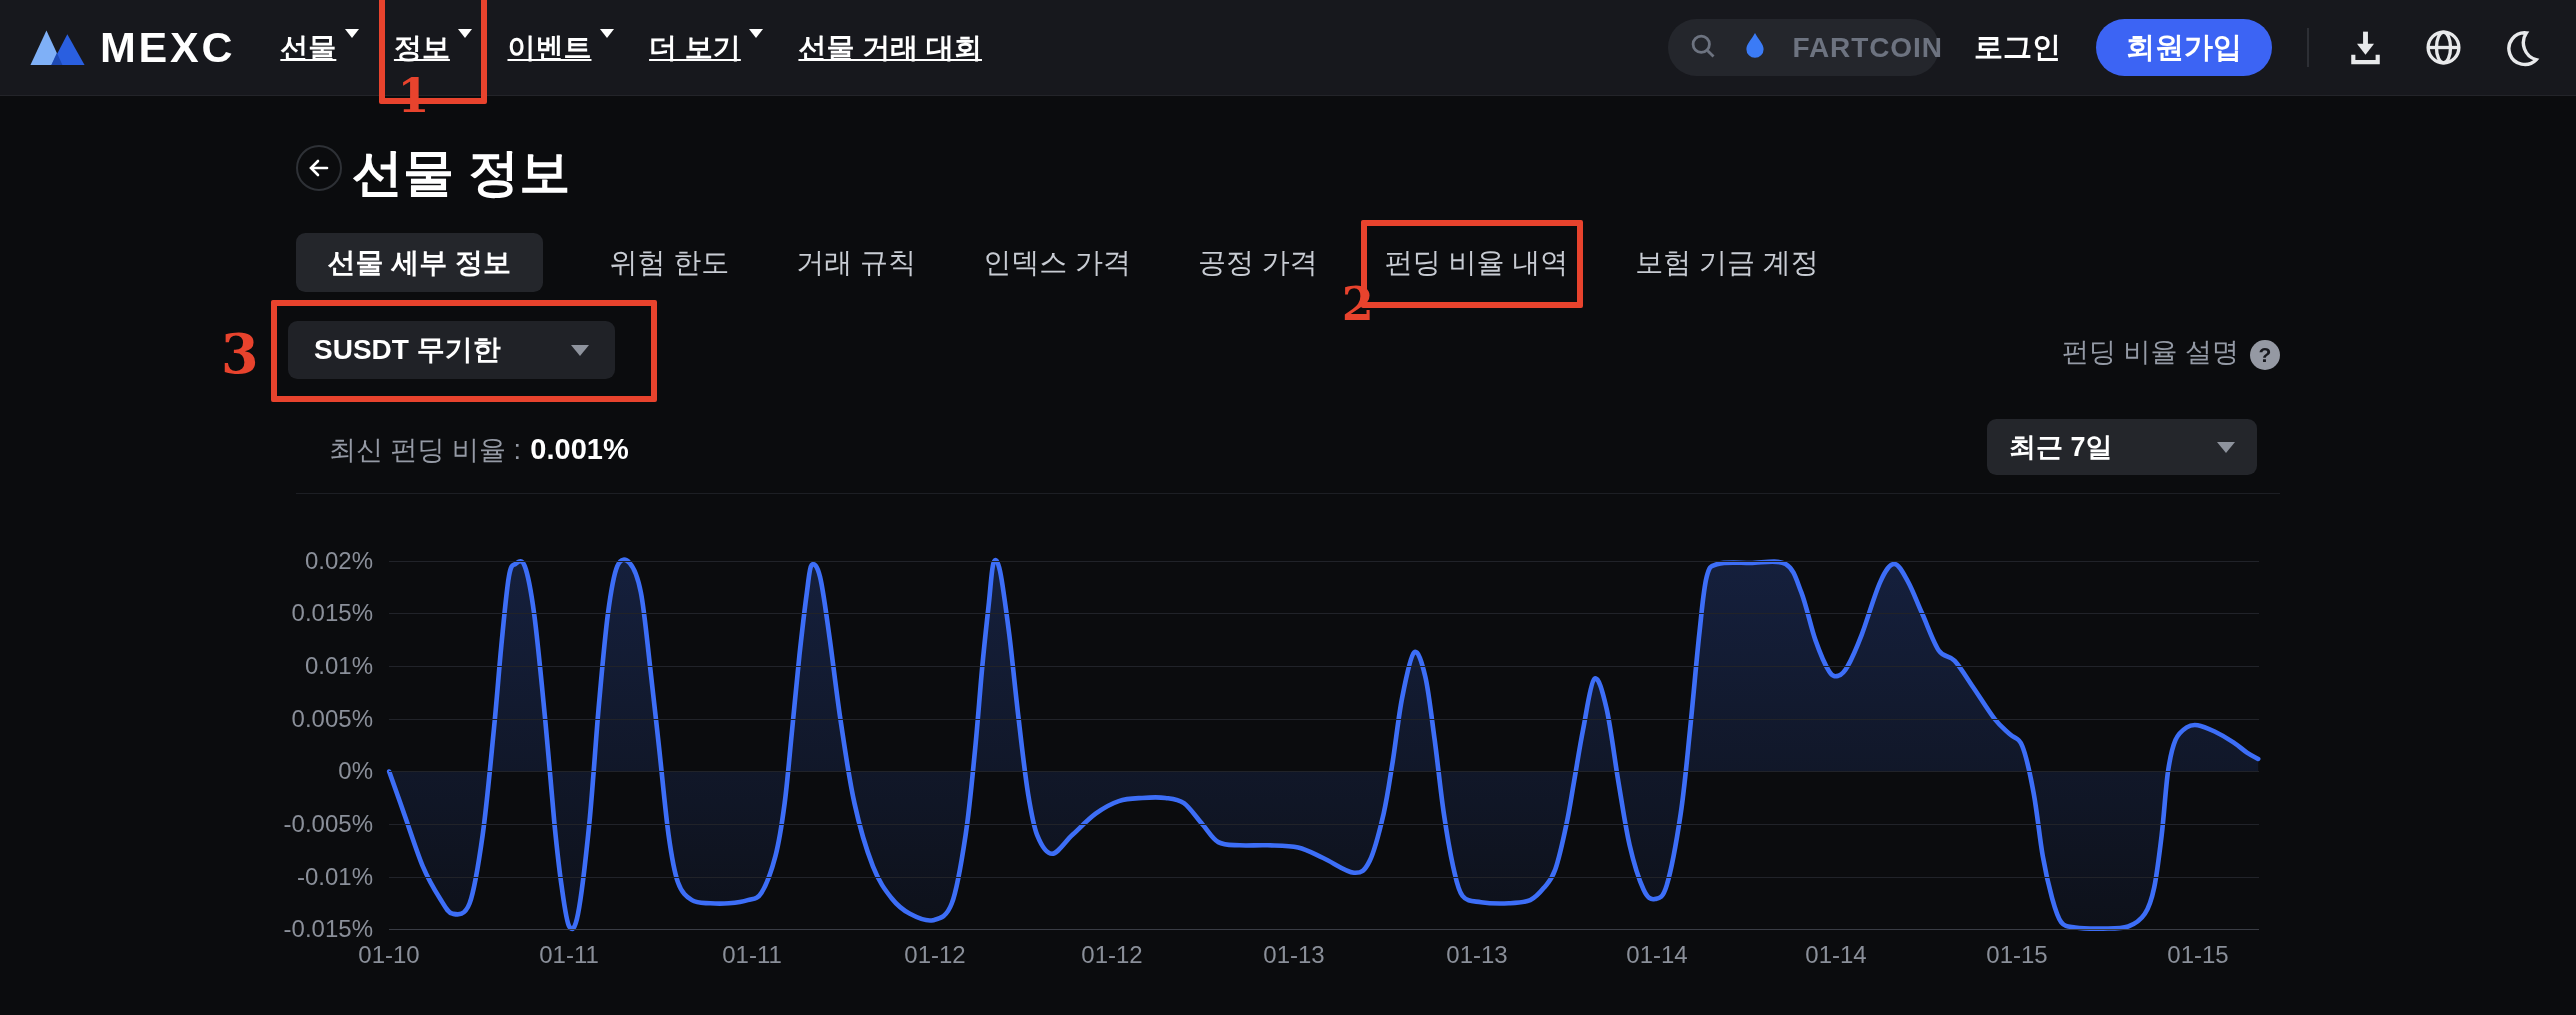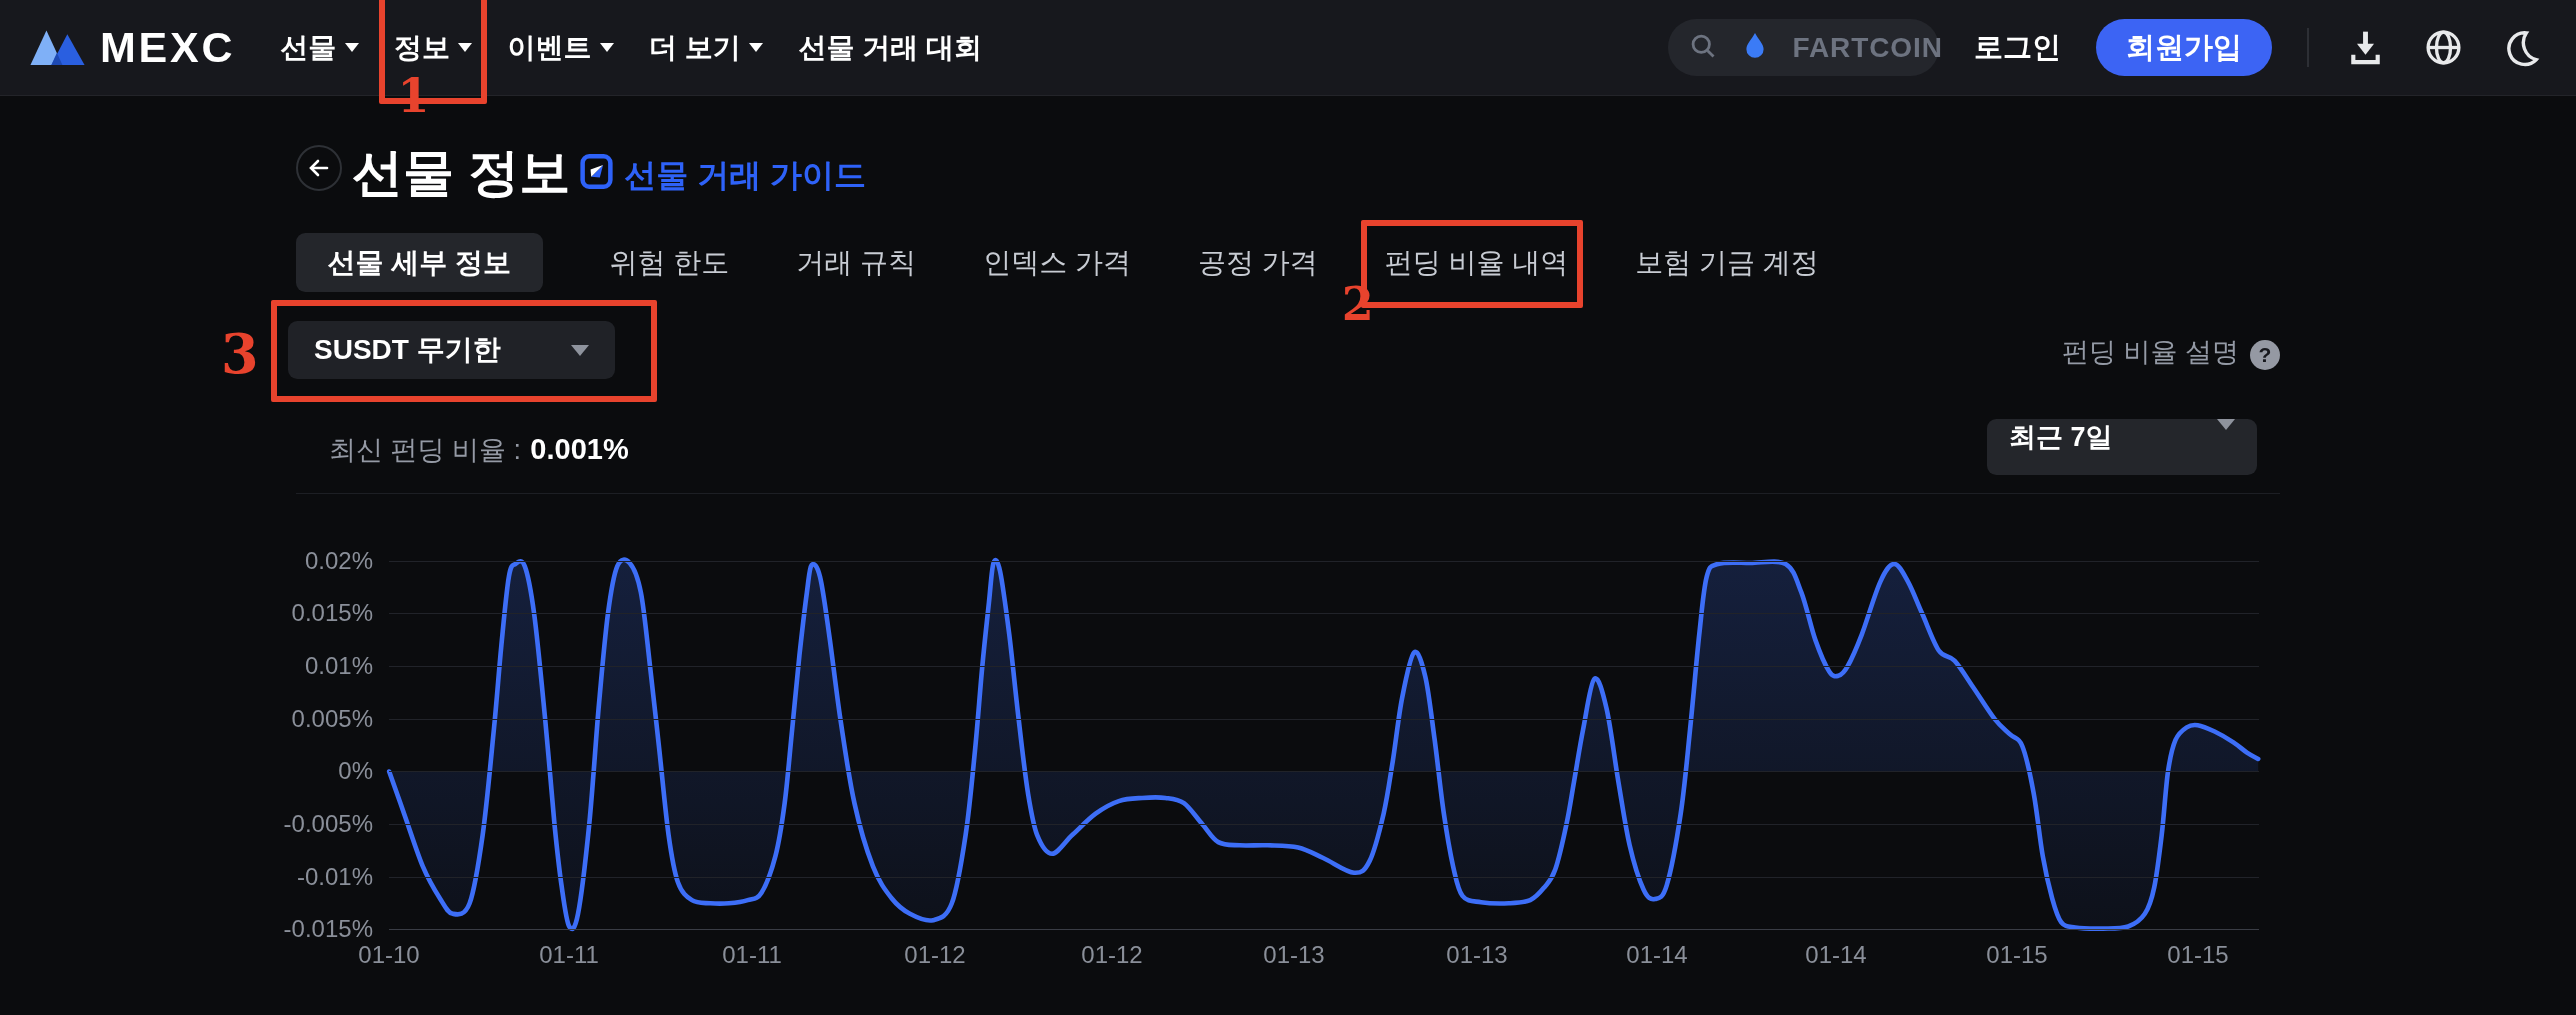--- a/index.html
+++ b/index.html
@@ -7,23 +7,23 @@
               font-family:"Liberation Sans", sans-serif; }
   #app { position:relative; width:2576px; height:1016px; background:#0b0c0e; }
 
   
   #topnav { position:absolute; left:0; top:0; width:2576px; height:96px;
             background:#17181d; border-bottom:0.9px solid #232429;
             display:flex; align-items:center; padding:0 33px 0 28px; z-index:5; }
   .logo-wrap { display:flex; align-items:center; gap:13px; }
   .logo-text { color:#ffffff; font-size:43px; font-weight:700; letter-spacing:2.8px; }
   #nav-menu { display:flex; align-items:center; gap:31.5px; margin-left:43px; }
-  .nav-item { position:relative; display:flex; align-items:center; gap:8.3px;
+  .nav-item { position:relative; display:flex; align-items:flex-start; gap:8.3px;
               color:#ffffff; font-size:28px; font-weight:700; cursor:pointer;
-              padding:9.3px 1.9px; white-space:nowrap; }
+              padding:9.3px 1.9px; white-space:nowrap;text-decoration:underline; }
   .caret-down { width:0; height:0; border-left:7.4px solid transparent;
                 border-right:7.4px solid transparent; border-top:9.3px solid #ffffff; }
   .nav-right { margin-left:auto; display:flex; align-items:center; gap:35px; }
   .search-pill { width:271px; height:57px; border-radius:29px; background:#24262c;
                  display:flex; align-items:center; gap:26px; padding:0 20.4px; cursor:pointer; }
   .search-text { color:#6d7380; font-size:28px; font-weight:700; letter-spacing:0.9px; }
   .login { color:#ffffff; font-size:29px; font-weight:700; cursor:pointer; }
   .signup { height:57px; border-radius:29px; background:#3c64f4; color:#fff;
             font-size:29px; font-weight:700; display:flex; align-items:center;
             padding:0 30px; cursor:pointer; border:none; }
@@ -68,21 +68,21 @@
                   align-items:flex-end; gap:11px; color:#949aa5; font-size:27px; }
   .help-circle { width:30px; height:30px; border-radius:50%; background:#9599a3;
                  color:#17181d; font-size:21px; font-weight:700; display:flex;
                  align-items:center; justify-content:center; cursor:pointer; }
   .latest-funding { position:absolute; left:329px; top:432px; display:flex;
                     align-items:baseline; gap:9.3px; }
   .latest-funding .lbl { color:#959aa5; font-size:27px; }
   .latest-funding .val { color:#ffffff; font-size:29px; font-weight:700; }
   .range-select { position:absolute; right:319px; top:419px; width:270px; height:56px;
                   background:#24262b; border-radius:9.3px; display:flex;
-                  align-items:flex-start; padding:0 22px; cursor:pointer; }
+                  align-items:center; padding:0 22px; cursor:pointer; }
   .range-select .sel-label { color:#ffffff; font-size:27px; font-weight:700; }
   .content-divider { position:absolute; left:296px; right:296px; top:493px;
                      height:0.9px; background:#1d1f24; }
 
   
   #chart { position:absolute; left:0; top:0; width:2576px; height:1016px; }
   .gridline { position:absolute; left:389px; width:1870px; height:0.9px; background:#212329; }
   .gridline.axisline { background:#3a3d45; }
   .y-label { position:absolute; left:278px; width:95px; text-align:right;
              color:#8a8f99; font-size:24px; }
@@ -171,30 +171,20 @@
     </div>
   </header>
 
   <div class="back-btn">
     <svg width="24" height="24" viewBox="0 0 24 24" fill="none" stroke="#ffffff" stroke-width="2.6" stroke-linecap="round">
       <line x1="20" y1="12" x2="5" y2="12"></line>
         <polyline points="11,5 4,12 11,19"></polyline>
     </svg>
   </div>
   <h1 class="page-title">선물 정보</h1>
-  <div class="guide-link">
-    <span>
-      <svg width="37" height="37" viewBox="0 0 28 28" fill="none">
-        <rect x="3.5" y="2.5" width="21" height="23" rx="5" stroke="#2e62f8" stroke-width="3.4"></rect>
-        <polygon points="10,18 19,9 16.5,18.5" fill="#2e62f8"></polygon>
-        <polygon points="10,18 19,9 9.5,12.5" fill="#ffffff"></polygon>
-      </svg>
-    </span>
-    <span>선물 거래 가이드</span>
-  </div>
 
   <div id="tabs">
       <div class="tab active">
         <span>선물 세부 정보</span>
       </div>
       <div class="tab"><span>위험 한도</span></div>
       <div class="tab"><span>거래 규칙</span></div>
       <div class="tab"><span>인덱스 가격</span></div>
       <div class="tab"><span>공정 가격</span></div>
       <div class="tab"><span>펀딩 비율 내역</span><span class="anno-box" style="inset: -24px -15px -26px -24px;"></span><span class="anno-digit" style="left: -43px; top: 37px;">2</span></div>

